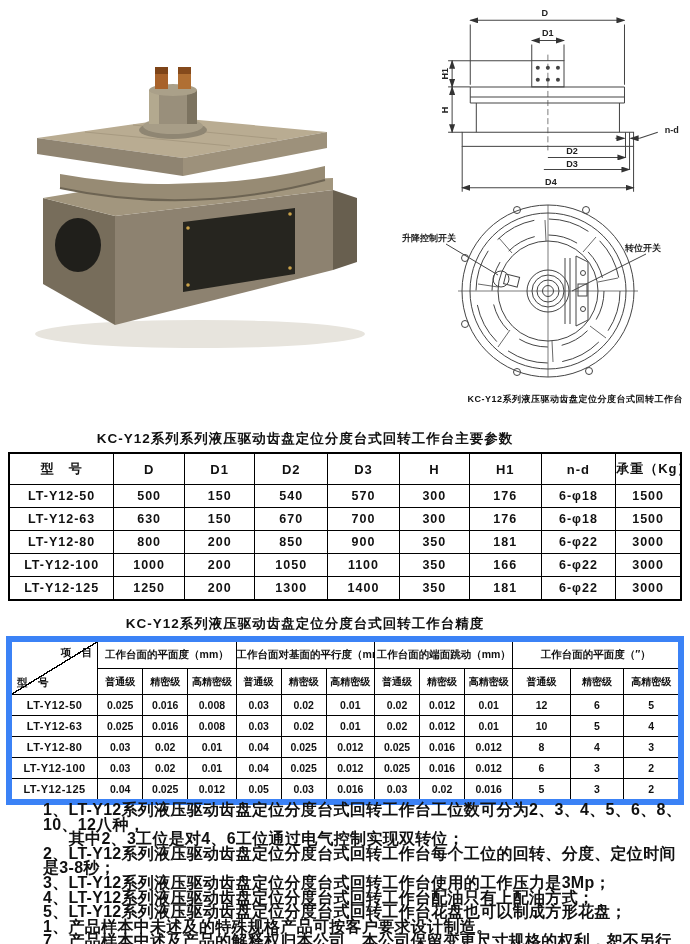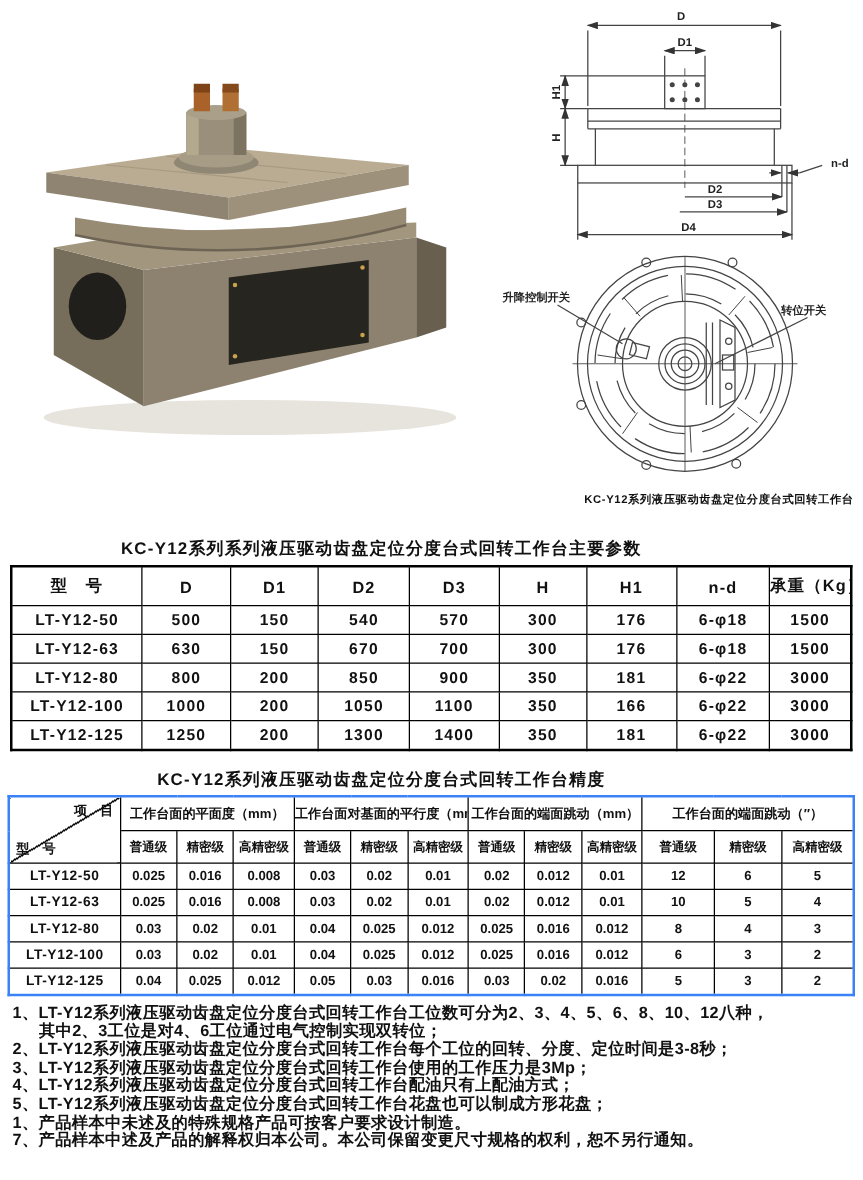--- a/index.html
+++ b/index.html
@@ -20,37 +20,37 @@
   .tbl-title{left:0;width:610px;text-align:center;font-size:13.5px;font-weight:bold;letter-spacing:1px;}
   #t1-title{top:430px;}
   #t2-title{top:615px;}
   
   table{border-collapse:collapse;table-layout:fixed;padding-left:32px;}
   th,td{border:1px solid #000;text-align:center;vertical-align:middle;
         font-weight:bold;padding:0;overflow:hidden;white-space:nowrap;}
   #table1{left:8px;top:452px;width:674px;border:2px solid #000;}
   #table1 th{height:30px;font-size:13px;letter-spacing:1px;}
   #table1 td{height:22px;font-size:12.5px;letter-spacing:1px;}
-  #table2{left:6px;top:636px;width:678px;border:2px solid #3b82f6;}
+  #table2{left:6px;top:636px;width:678px;border:6px solid #3b82f6;}
   #table2 th{font-size:10.5px;}
   #table2 .grp-row th{height:26px;}
   #table2 .lvl-row th{height:25px;font-size:10px;margin-top:44px;}
   #table2 td{height:20px;font-size:10.5px;}
   #table2 td.model{font-size:11px;letter-spacing:0.5px;}
   
   .diag{position:relative;
     background:linear-gradient(to bottom right,
       transparent calc(50% - 0.7px),#000 calc(50% - 0.7px),
       #000 calc(50% + 0.7px),transparent calc(50% + 0.7px));}
   .diag .corner-top{position:absolute;top:4px;right:5px;font-size:10.5px;}
   .diag .corner-bottom{position:absolute;bottom:4px;left:5px;font-size:10.5px;}
   
   #notes{left:10px;top:803px;width:676px;}
-  .note-line{font-size:13px;font-weight:bold;line-height:14.6px;
-    white-space:pre-wrap;letter-spacing:0.3px;}
+  .note-line{font-size:16px;font-weight:bold;line-height:14.6px;
+    white-space:pre-wrap;letter-spacing:0.3px;margin-left:33px;}
 </style>
 </head>
 <body>
 
 <div class="abs" id="photo">
   <svg width="385" height="332" viewBox="0 0 385 332">
 
     <ellipse cx="185" cy="296" rx="165" ry="14" fill="#e7e4dd"></ellipse>
 
     <polygon points="28,160 100,178 100,287 28,246" fill="#776d5b"></polygon>
@@ -333,21 +333,21 @@
   </colgroup>
   <thead>
     <tr class="grp-row">
       <th rowspan="2" class="diag">
         <span class="corner-top">项　目</span>
         <span class="corner-bottom">型　号</span>
       </th>
       <th colspan="3">工作台面的平面度（mm）</th>
       <th colspan="3">工作台面对基面的平行度（mm）</th>
       <th colspan="3">工作台面的端面跳动（mm）</th>
-      <th colspan="3">工作台面的端面跳动（″）</th>
+      <th colspan="3">工作台面的平面度（″）</th>
     </tr>
     <tr class="lvl-row">
       <th>普通级</th>
       <th>精密级</th>
       <th>高精密级</th>
       <th>普通级</th>
       <th>精密级</th>
       <th>高精密级</th>
       <th>普通级</th>
       <th>精密级</th>

